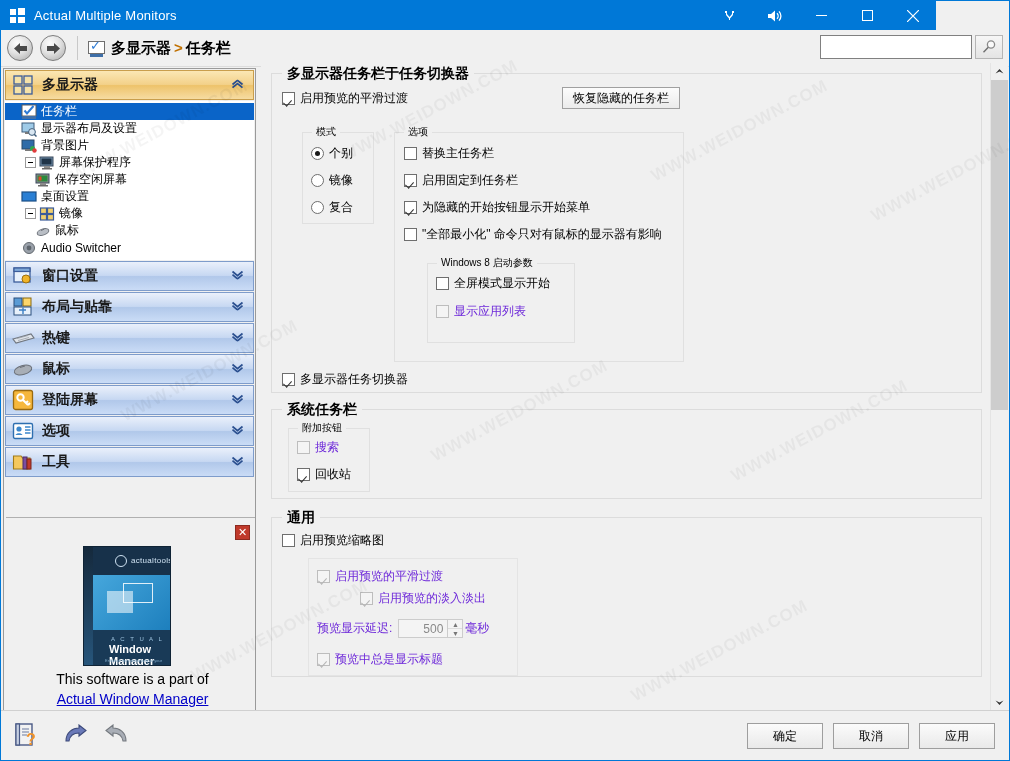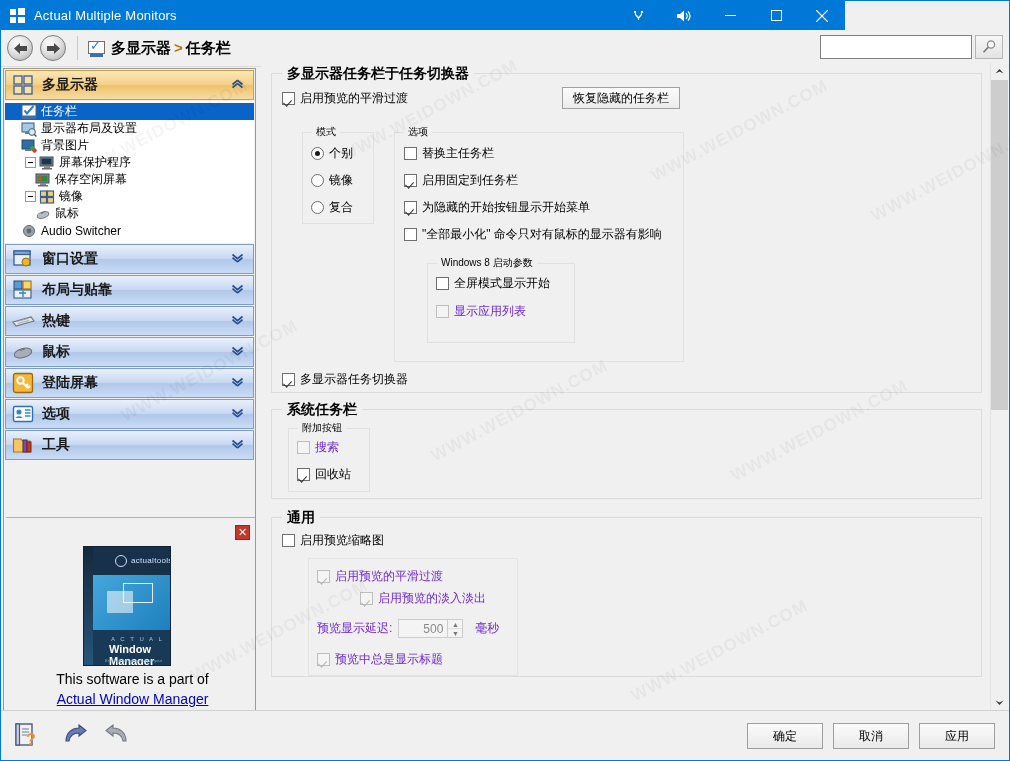--- a/index.html
+++ b/index.html
@@ -14,21 +14,21 @@
   #app {
     position: relative;
     width: 1010px; height: 761px;
     border: 1px solid #0078d7;
     background: #f0f0f0;
     overflow: hidden;
   }
 
   
   #titlebar {
-    position: absolute; left: 0; top: 0; width: 844px; height: 29px;
+    position: absolute; left: 0; top: 0; width: 935px; height: 29px;
     background: #0078d7;
     display: flex; align-items: center;
   }
   #title-icon {
     width: 16px; height: 16px; margin-left: 9px; margin-right: 8px;
     position: relative; flex: none;
   }
   #title-icon .sq { position: absolute; background: #ffffff; }
   #title-icon .sq.a { left: 0; top: 1px; width: 6px; height: 6px; }
   #title-icon .sq.b { left: 8px; top: 0; width: 7px; height: 7px; }
@@ -481,20 +481,28 @@
             <rect x="1" y="2" width="13" height="9" fill="#8a8a8a" stroke="#3a4a5c"></rect>
             <rect x="2.5" y="3.5" width="10" height="6" fill="#2b8a3e"></rect>
             <rect x="3.5" y="4.5" width="3" height="4" fill="#e04a2a"></rect>
             <rect x="5" y="11" width="6" height="2" fill="#8a8a8a"></rect>
             <rect x="3" y="13" width="10" height="1.5" fill="#6a6a6a"></rect>
           </svg>
         </div>
         <span class="tree-label">保存空闲屏幕</span>
       </div>
 
+      <div class="tree-row indent-1">
+        <div class="tree-icon">
+          <svg width="16" height="16" viewBox="0 0 16 16">
+            <rect x="1" y="3" width="14" height="9" fill="#2a7fd4" stroke="#1b4f86" stroke-width="1.2"></rect>
+          </svg>
+        </div>
+        <span class="tree-label">桌面设置</span>
+      </div>
 
       <div class="tree-row">
         <div class="expander"></div>
         <div class="tree-icon">
           <svg width="16" height="16" viewBox="0 0 16 16">
             <rect x="1.5" y="2" width="6" height="5.5" fill="#f0cf6e" stroke="#3b5c9a" stroke-width="1.2"></rect>
             <rect x="8.5" y="2" width="6" height="5.5" fill="#f0cf6e" stroke="#3b5c9a" stroke-width="1.2"></rect>
             <rect x="1.5" y="8.5" width="6" height="5.5" fill="#f0cf6e" stroke="#3b5c9a" stroke-width="1.2"></rect>
             <rect x="8.5" y="8.5" width="6" height="5.5" fill="#f0cf6e" stroke="#3b5c9a" stroke-width="1.2"></rect>
           </svg>
@@ -758,21 +766,21 @@
         </div>
         <div class="row" style="position:absolute; left:8px; top:60px;">
           <span class="lbl dis" style="margin-right:6px;">预览显示延迟:</span>
           <span class="spin-wrap">
             <span class="spin-val">500</span>
             <span class="spin-btns">
               <div>▲</div>
               <div>▼</div>
             </span>
           </span>
-          <span class="lbl dis" style="margin-left:12px;">毫秒</span>
+          <span class="lbl dis" style="margin-left:2px;">毫秒</span>
         </div>
         <div class="row" style="position:absolute; left:8px; top:92px;">
           <span class="cb dis checked"></span>
           <span class="lbl dis">预览中总是显示标题</span>
         </div>
       </div>
     </div>
 
   </div>
 

